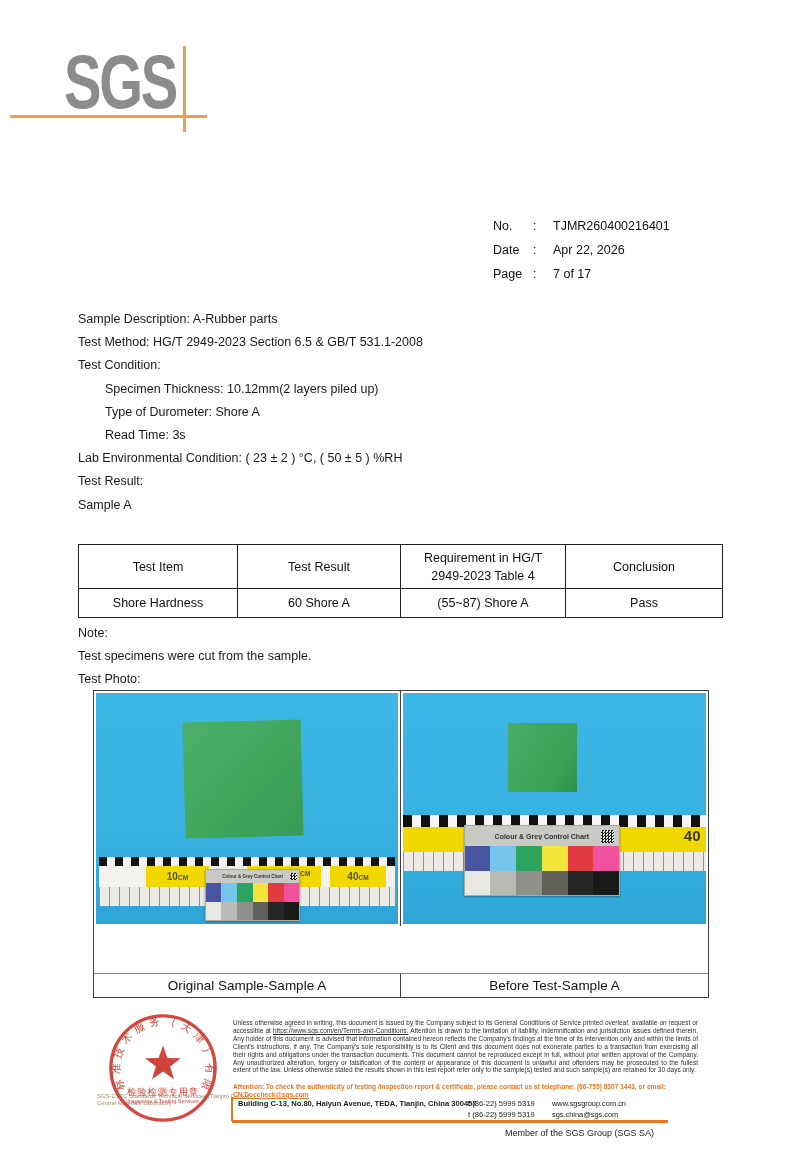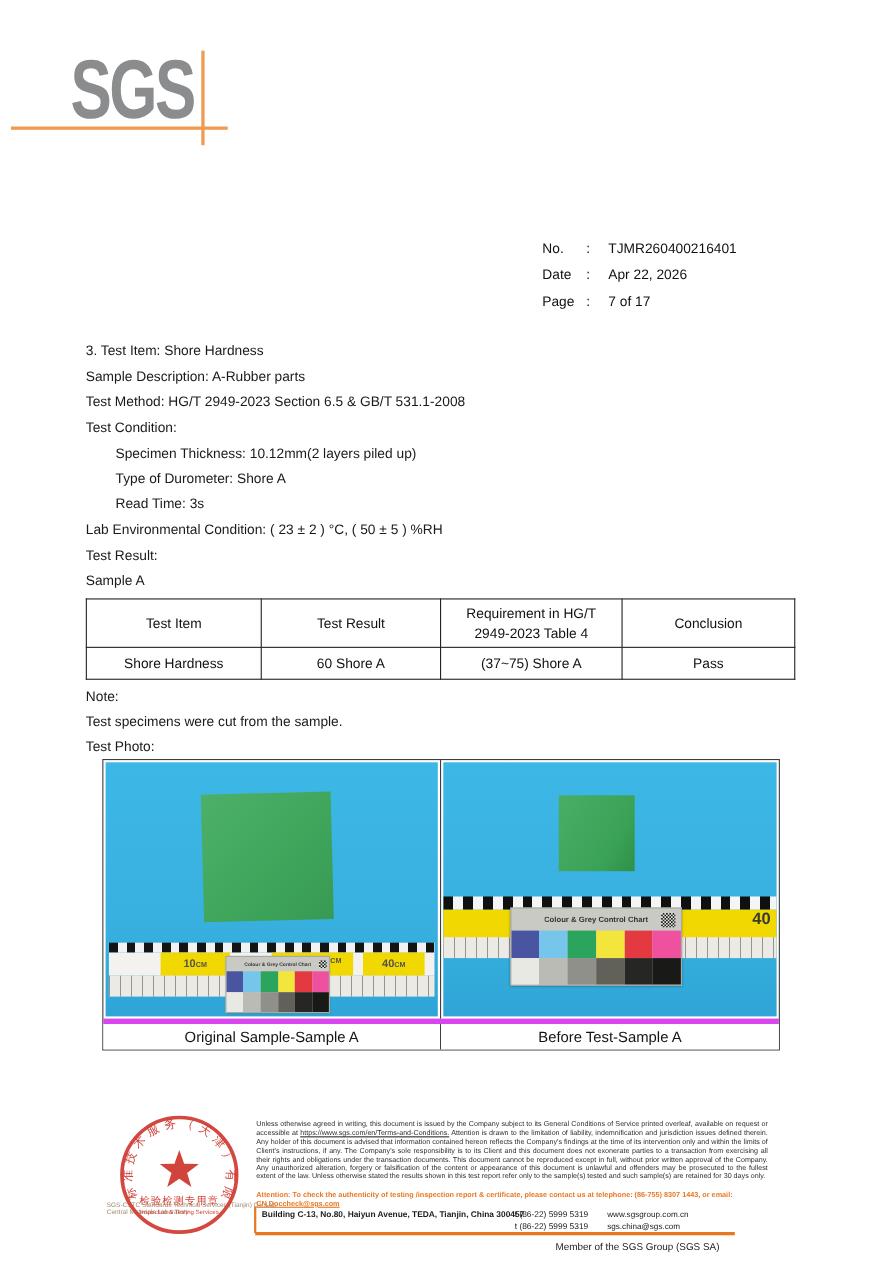--- a/index.html
+++ b/index.html
@@ -33,21 +33,21 @@
   .result-table td{height:28px;}
 
   .noteblock{position:absolute;left:78px;top:622px;font-size:12.5px;line-height:23px;color:#1a1a1a;}
 
   
   .photo-table{position:absolute;left:93px;top:690px;width:614px;border:1px solid #3d3d3d;background:#fff;}
   .photo-row{display:grid;grid-template-columns:1fr 1fr;}
   .photo-cell{padding:2px;}
   .photo-cell.first{border-right:1px solid #3d3d3d;}
   .photo{position:relative;height:231px;overflow:hidden;}
-  .caption-row{display:grid;grid-template-columns:1fr 1fr;border-top:5px solid #d946ef;}
+  .caption-row{display:grid;grid-template-columns:1fr 1fr;border-top:1px solid #d946ef;margin-top:47px;}
   .caption{height:23px;line-height:23px;text-align:center;font-size:13.5px;color:#141414;background:#fff;}
   .caption.first{border-right:1px solid #3d3d3d;}
 
   
   .sample-lg{position:absolute;left:29%;top:12%;width:39%;height:50%;transform:rotate(-1.5deg);
              background:linear-gradient(135deg,#4db06a 0%,#3fa65c 55%,#389a54 100%);}
   .sample-sm{position:absolute;left:34.5%;top:13%;width:23%;height:30%;
              background:linear-gradient(120deg,#49ad66 0%,#3aa257 70%,#2f9049 100%);}
   .checker{position:absolute;background:repeating-linear-gradient(90deg,#141414 0 8px,#f2f2f2 8px 16px);}
   .c1{left:1%;top:71%;width:98%;height:4%;}
@@ -128,21 +128,20 @@
       <span>Apr 22, 2026</span>
     </div>
     <div class="mrow">
       <span class="ml">Page</span>
       <span class="mcolon">:</span>
       <span>7 of 17</span>
     </div>
   </div>
 
   <div class="bodyblock">
-    <div class="bline">3. Test Item: Shore Hardness</div>
     <div class="bline">Sample Description: A-Rubber parts</div>
     <div class="bline">Test Method: HG/T 2949-2023 Section 6.5 &amp; GB/T 531.1-2008</div>
     <div class="bline">Test Condition:</div>
     <div class="bline indent">Specimen Thickness: 10.12mm(2 layers piled up)</div>
     <div class="bline indent">Type of Durometer: Shore A</div>
     <div class="bline indent">Read Time: 3s</div>
     <div class="bline">Lab Environmental Condition: ( 23 ± 2 ) °C, ( 50 ± 5 ) %RH</div>
     <div class="bline">Test Result:</div>
     <div class="bline">Sample A</div>
   </div>
@@ -157,21 +156,21 @@
     <tbody>
         <tr>
       <th>Test Item</th>
       <th>Test Result</th>
       <th>Requirement in HG/T 2949-2023 Table 4</th>
       <th>Conclusion</th>
     </tr>
     <tr>
       <td>Shore Hardness</td>
       <td>60 Shore A</td>
-      <td>(37~75) Shore A</td>
+      <td>(55~87) Shore A</td>
       <td>Pass</td>
     </tr>
   </tbody>
     </table>
 
   <div class="noteblock">
     <div>Note:</div>
     <div>Test specimens were cut from the sample.</div>
     <div>Test Photo:</div>
   </div>

